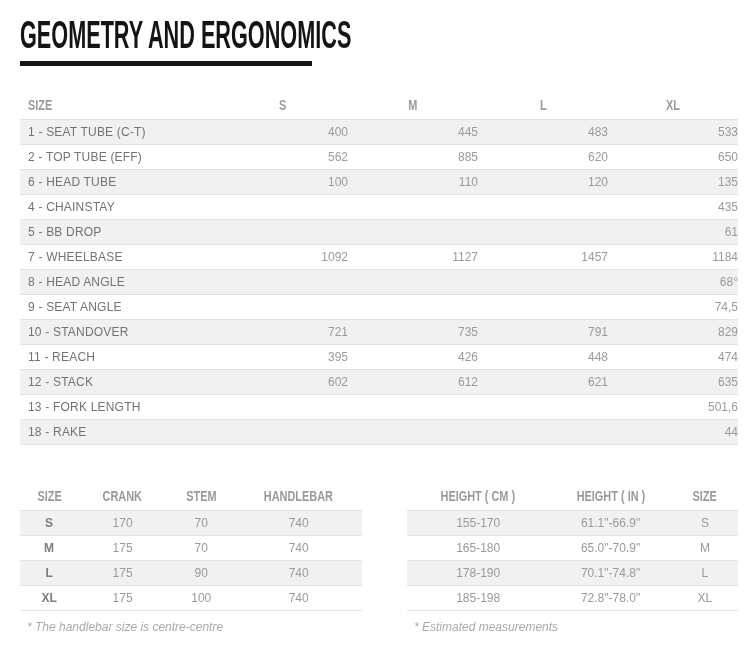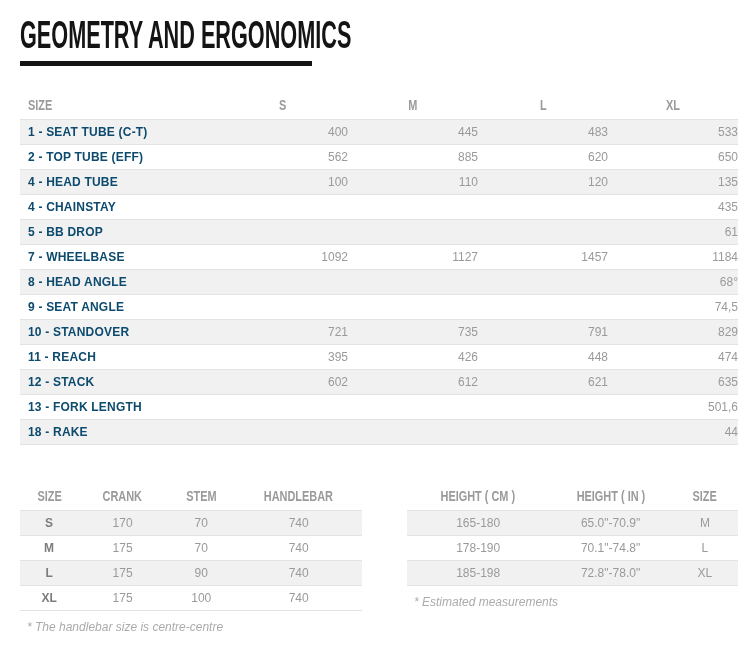--- a/index.html
+++ b/index.html
@@ -30,21 +30,21 @@
   .cond.left { transform-origin: left center; }
 
   
   .geo-table { width: 718px; margin-top: 26px; font-size: 12px; }
   .geo-table thead th { height: 27px; text-align: center; vertical-align: middle; }
   .geo-table thead th.label-h { text-align: left; padding-left: 8px; }
   .geo-table tbody tr { height: 25px; border-top: 1px solid #e3e3e3; }
   .geo-table tbody tr:last-child { border-bottom: 1px solid #e3e3e3; }
   .geo-table tbody tr:nth-child(odd) { background: #f1f1f1; }
   .geo-table td.label {
-    color: #0c4a6e; font-weight: bold; padding-left: 8px;
+    color: #737373; font-weight: normal; padding-left: 8px;
     vertical-align: middle; letter-spacing: 0.2px;
   }
   .geo-table td.val { color: #9a9a9a; text-align: right; vertical-align: middle; }
 
   
   .bottom { display: flex; margin-top: 38px; }
   .bottom-left { width: 342px; margin-right: 45px; }
   .bottom-right { width: 331px; }
   .small-table { width: 100%; font-size: 12px; }
   .small-table thead th { height: 28px; text-align: center; vertical-align: middle; }
@@ -95,21 +95,21 @@
           <td class="val">533</td>
         </tr>
         <tr>
           <td class="label">2 - TOP TUBE (EFF)</td>
           <td class="val">562</td>
           <td class="val">885</td>
           <td class="val">620</td>
           <td class="val">650</td>
         </tr>
         <tr>
-          <td class="label">4 - HEAD TUBE</td>
+          <td class="label">6 - HEAD TUBE</td>
           <td class="val">100</td>
           <td class="val">110</td>
           <td class="val">120</td>
           <td class="val">135</td>
         </tr>
         <tr>
           <td class="label">4 - CHAINSTAY</td>
           <td class="val" colspan="4">435</td>
         </tr>
         <tr>
@@ -220,20 +220,25 @@
         </colgroup>
         <thead>
           <tr id="size-head-row">
               <th><span class="cond">HEIGHT ( CM )</span></th>
               <th><span class="cond">HEIGHT ( IN )</span></th>
               <th><span class="cond">SIZE</span></th>
             </tr>
         </thead>
         <tbody id="size-body">
             <tr>
+              <td>155-170</td>
+              <td>61.1"-66.9"</td>
+              <td>S</td>
+            </tr>
+            <tr>
               <td>165-180</td>
               <td>65.0"-70.9"</td>
               <td>M</td>
             </tr>
             <tr>
               <td>178-190</td>
               <td>70.1"-74.8"</td>
               <td>L</td>
             </tr>
             <tr>

